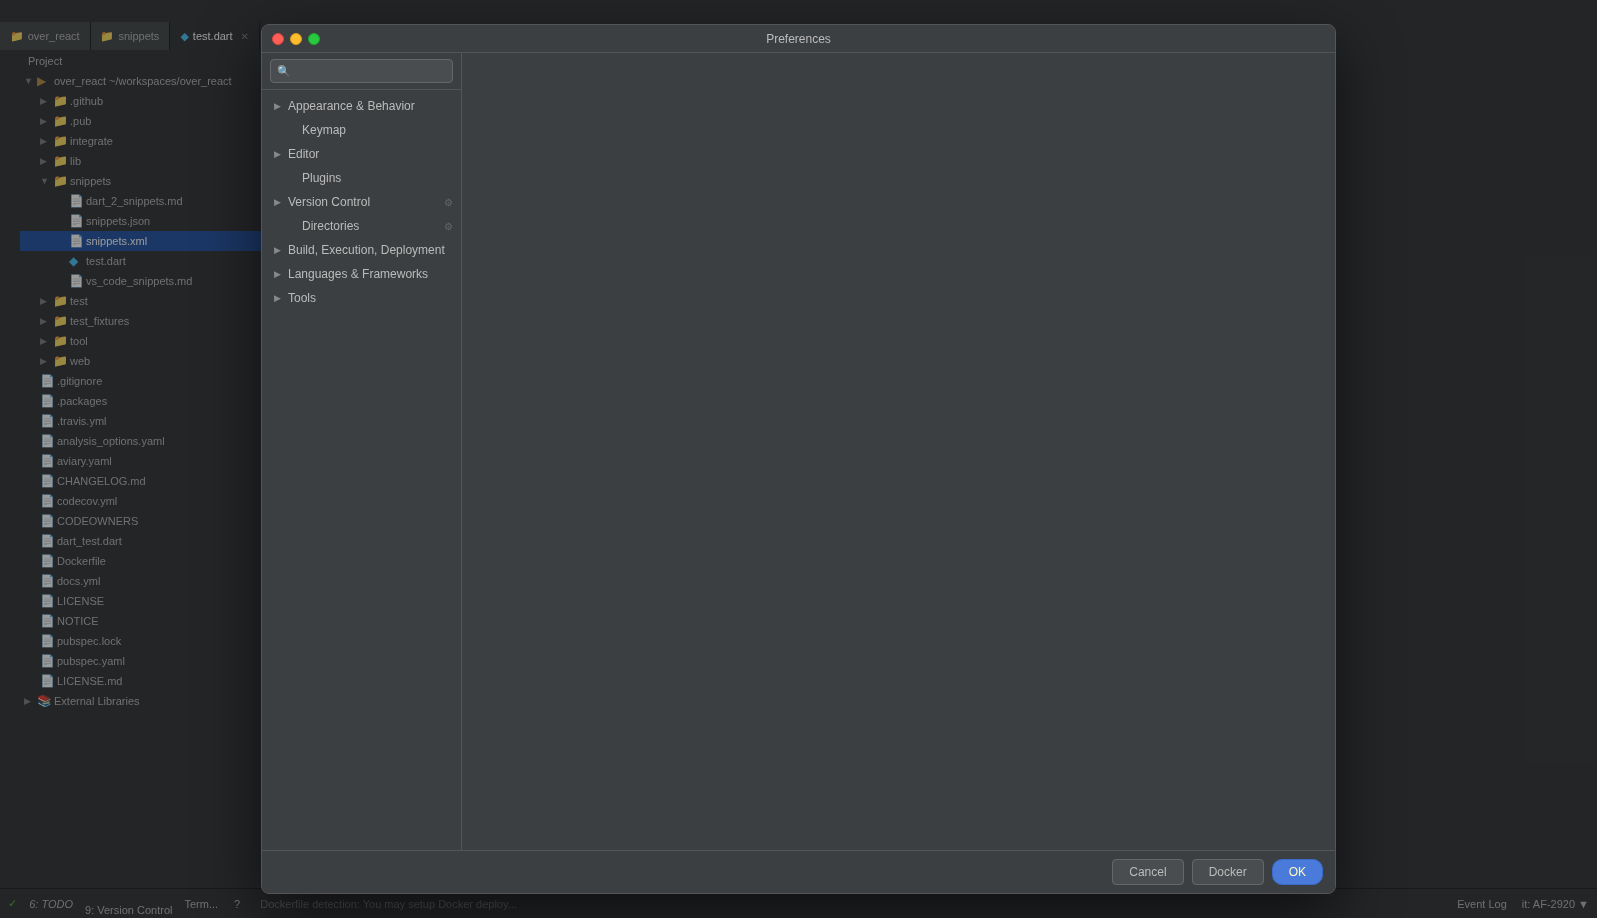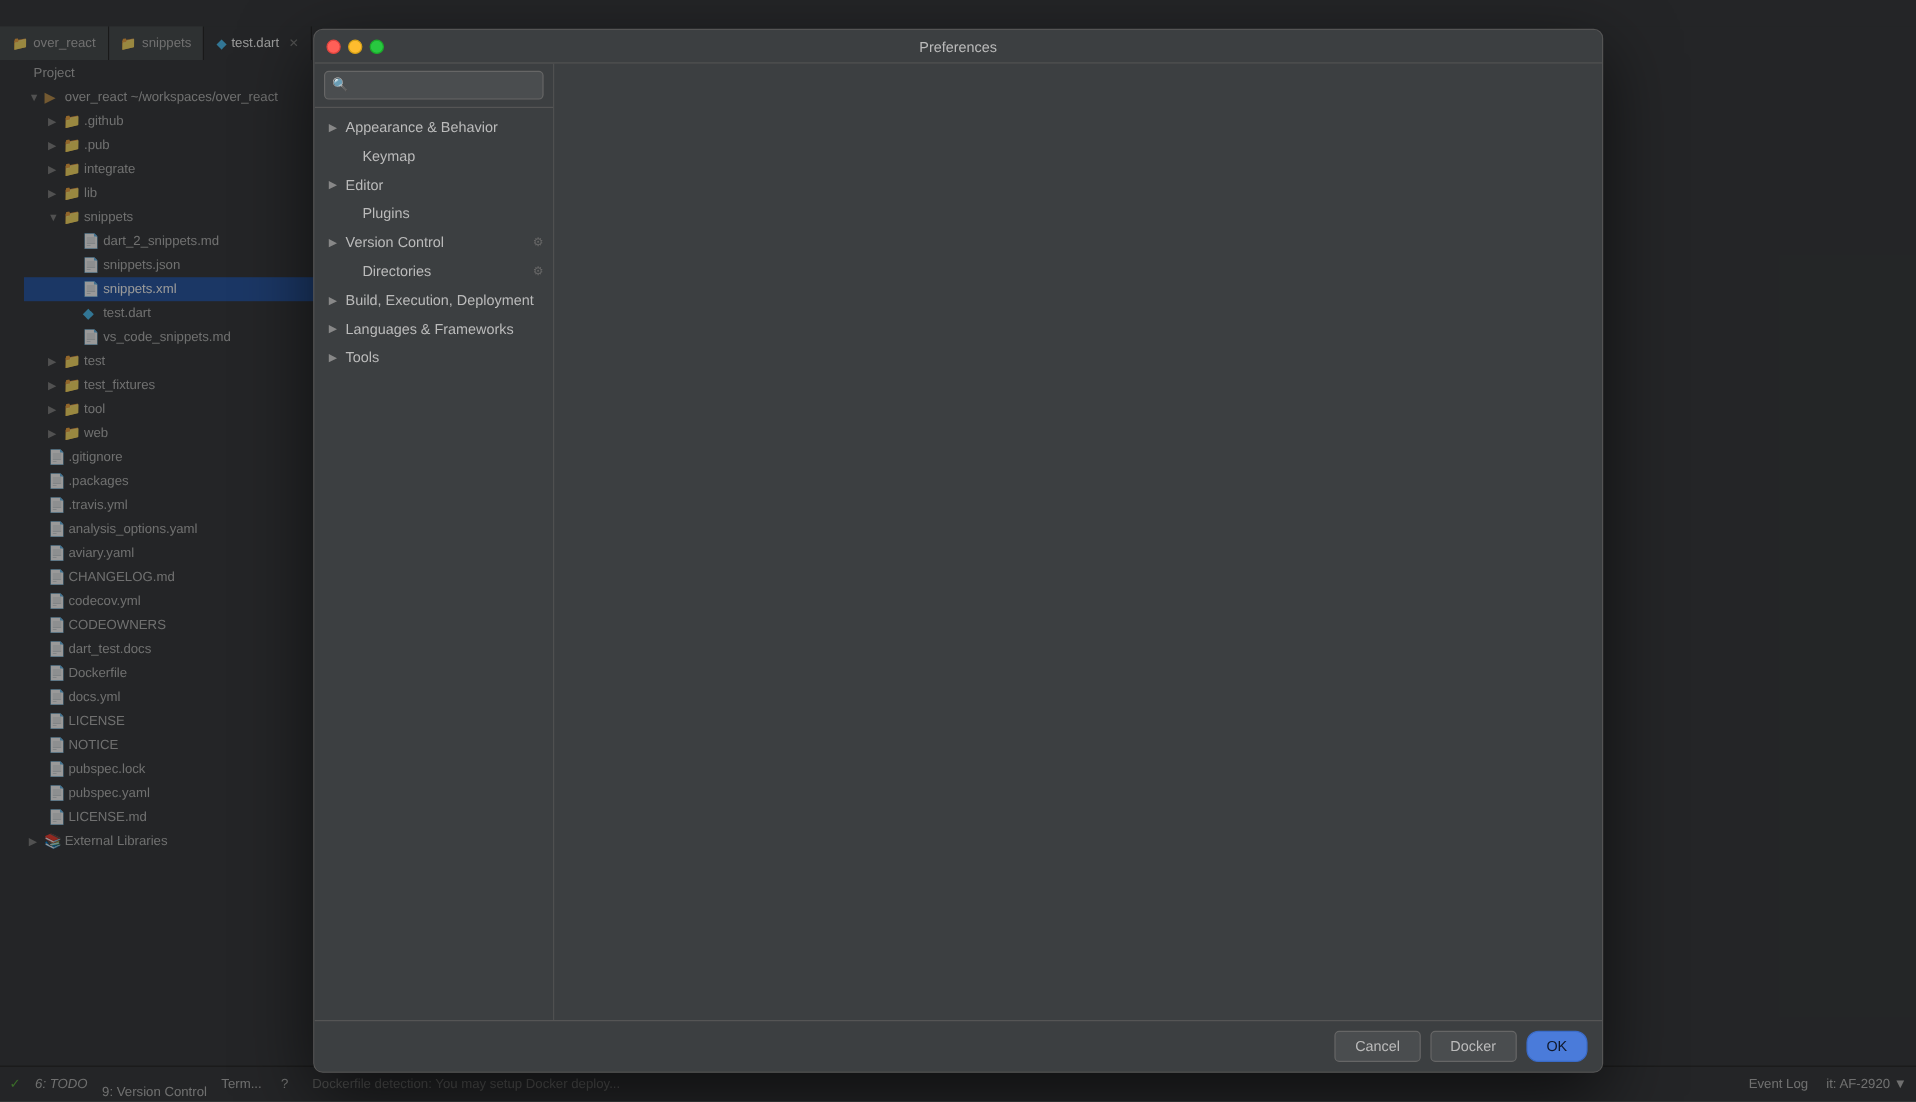--- a/index.html
+++ b/index.html
@@ -263,21 +263,21 @@
       border-radius: 4px;
       font-size: 12px;
       cursor: pointer;
       border: 1px solid #666;
       background: #4a4d4f;
       color: #bbbbbb;
     }
     .dialog-btn.primary {
       background: #4a7bda;
       border-color: #3a6bc8;
-      color: #0f172a;
+      color: #fef9c3;
       border-radius: 10px;
     }
   </style>
 </head>
 <body>
 
 <div class="ide-bg"></div>
 
 <div class="ide-tabs">
   <div class="ide-tab">
@@ -405,21 +405,21 @@
     <div class="tree-item" style="padding-left:20px;">
       <span class="tree-icon" style="color:#bbbbbb;">📄</span>
       <span>codecov.yml</span>
     </div>
     <div class="tree-item" style="padding-left:20px;">
       <span class="tree-icon" style="color:#bbbbbb;">📄</span>
       <span>CODEOWNERS</span>
     </div>
     <div class="tree-item" style="padding-left:20px;">
       <span class="tree-icon" style="color:#bbbbbb;">📄</span>
-      <span>dart_test.docs</span>
+      <span>dart_test.dart</span>
     </div>
     <div class="tree-item" style="padding-left:20px;">
       <span class="tree-icon" style="color:#bbbbbb;">📄</span>
       <span>Dockerfile</span>
     </div>
     <div class="tree-item" style="padding-left:20px;">
       <span class="tree-icon" style="color:#bbbbbb;">📄</span>
       <span>docs.yml</span>
     </div>
     <div class="tree-item" style="padding-left:20px;">

